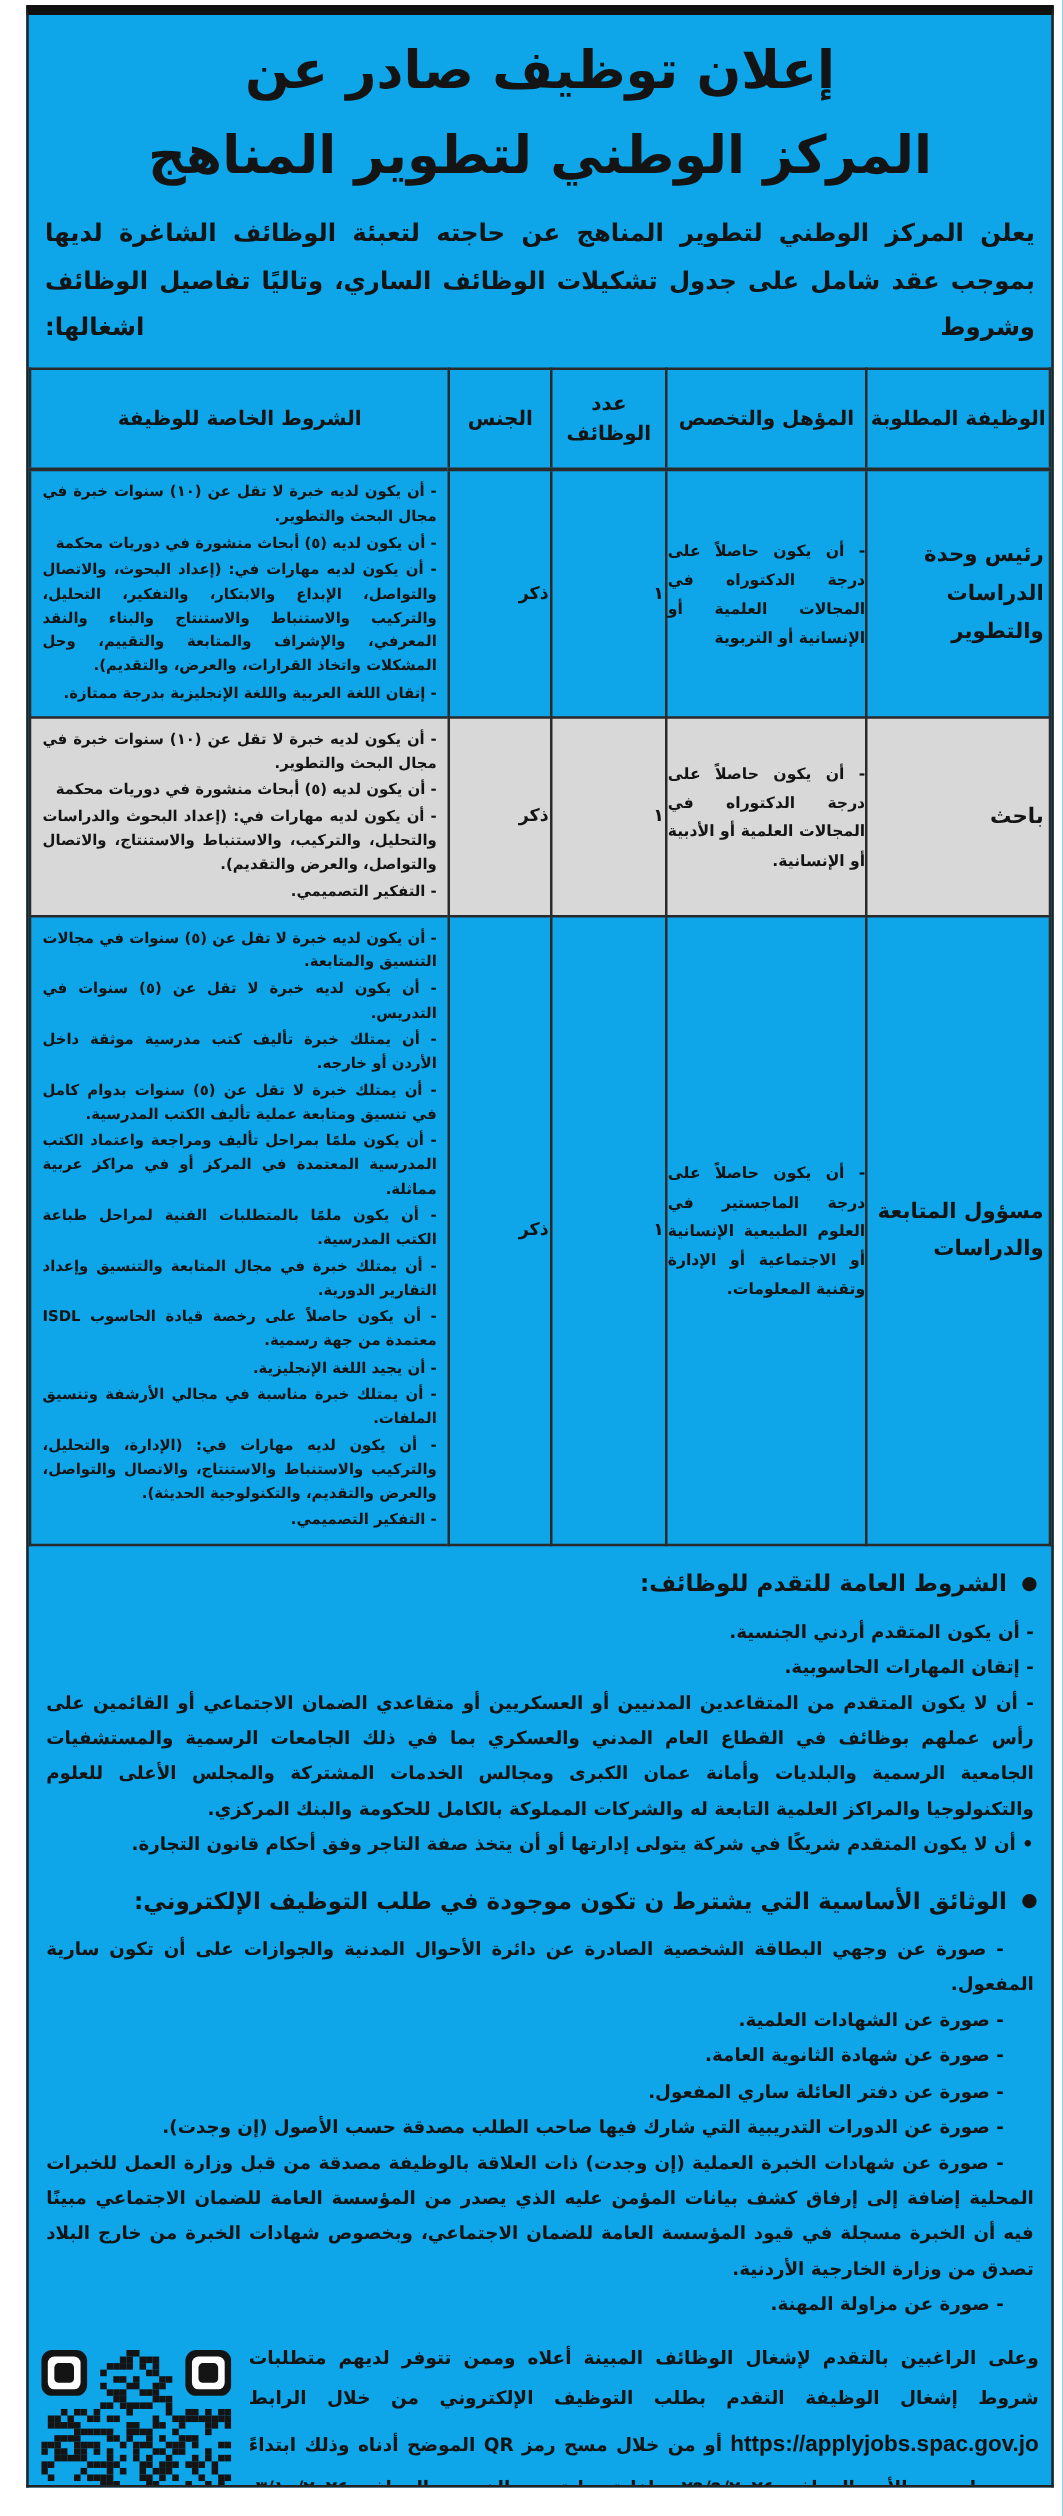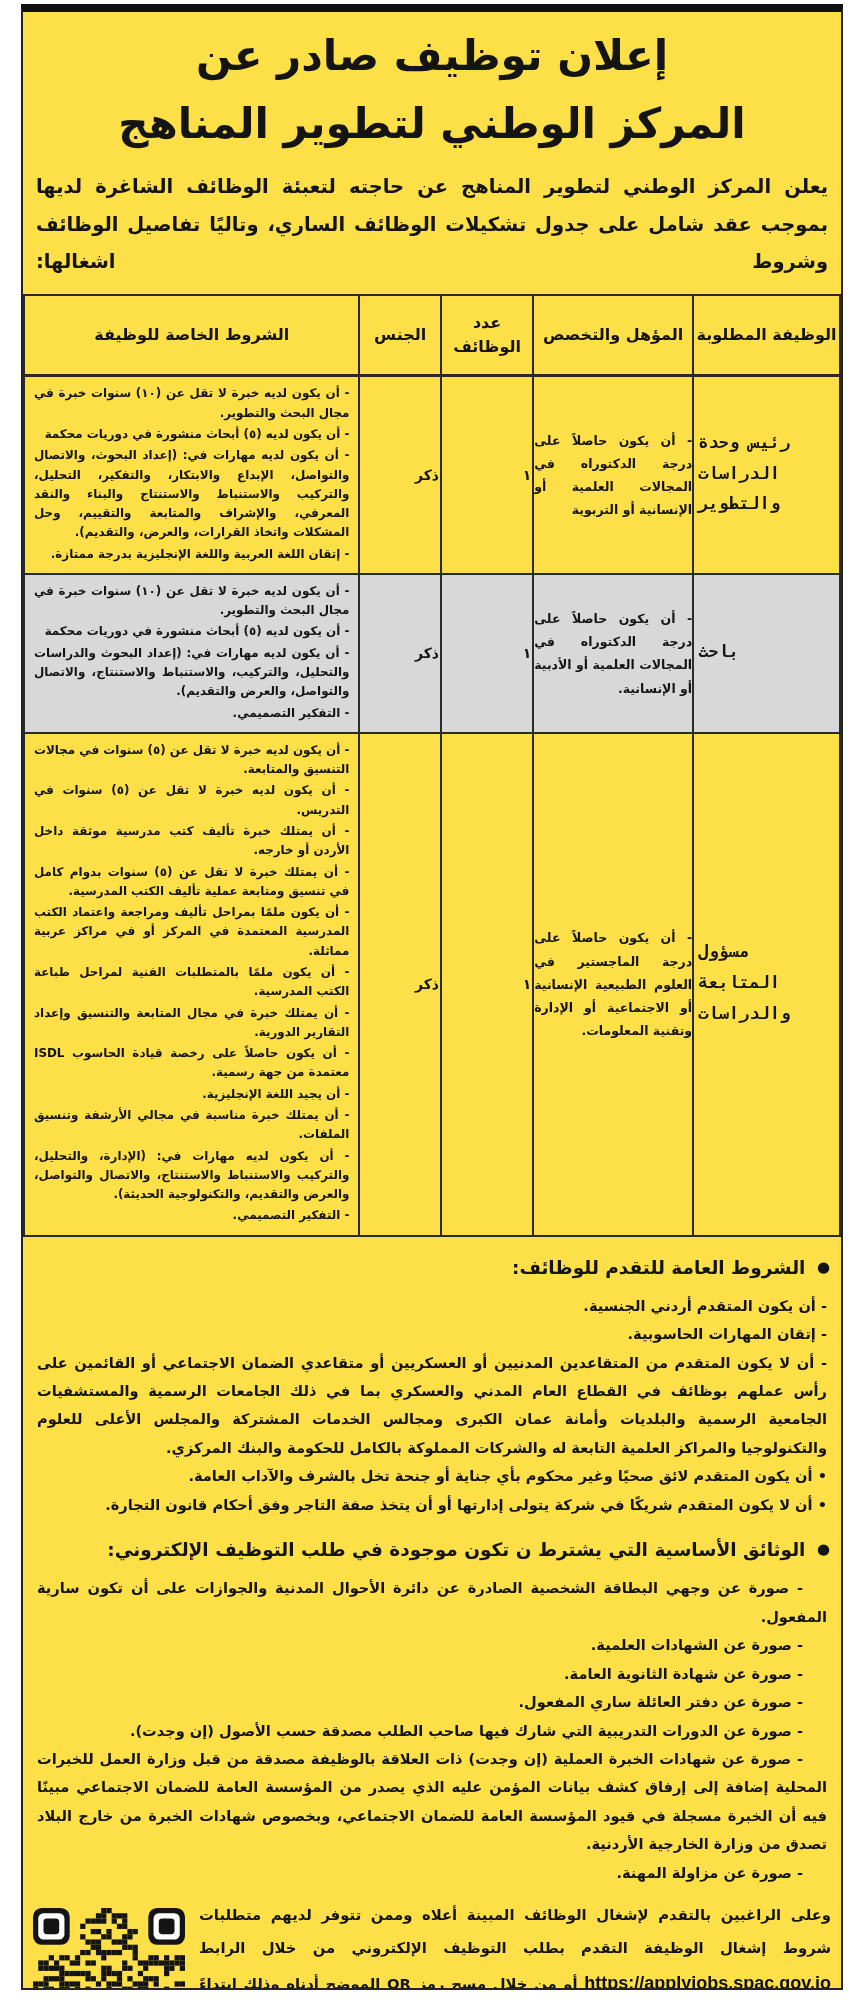--- a/index.html
+++ b/index.html
@@ -3,32 +3,32 @@
 <meta charset="utf-8">
 <style>
   html,body{margin:0;padding:0;}
   body{
     width:850px;height:2013px;position:relative;background:#ffffff;
     font-family:"DejaVu Sans",sans-serif;color:#141414;direction:rtl;overflow:hidden;
   }
   .ad-frame{
     position:absolute;top:4px;left:7px;right:7px;bottom:23px;
     border:2px solid #232323;border-top:8px solid #111;
-    background:#fde047;display:flex;flex-direction:column;overflow:hidden;margin-left:14px;
+    background:#0ea5e9;display:flex;flex-direction:column;overflow:hidden;margin-left:14px;
   }
   .ad-title{text-align:center;font-weight:bold;margin:10px 6px 0;line-height:1.62;}
   .ad-title .line{display:block;font-size:42px;letter-spacing:-1px;}
   .intro{
     font-size:19.5px;font-weight:bold;text-align:justify;text-align-last:justify;
     line-height:1.92;margin:10px 13px 12px;
   }
   table.jobs{width:100%;border-collapse:collapse;table-layout:fixed;margin-top:2px;}
   table.jobs th,table.jobs td{border:2px solid #2a2a2a;font-weight:bold;}
   table.jobs thead th{font-size:16px;line-height:1.5;text-align:center;padding:8px 2px;height:62px;border-bottom-width:3px;}
-  td.c-pos{font-size:17px;text-align:left;padding:4px;line-height:1.8;font-family:Liberation Mono, monospace;}
+  td.c-pos{font-size:17px;text-align:right;padding:4px;line-height:1.8;}
   td.c-qual{font-size:12.5px;text-align:justify;padding:6px 0;line-height:1.85;vertical-align:middle;}
   td.c-count,td.c-gender{font-size:14px;text-align:right;}
   td.c-cond{font-size:11.9px;text-align:justify;padding:7px 9px;line-height:1.62;vertical-align:middle;}
   tr.shaded td{background:#d8d8d8;}
   .cond-list .li{margin:0 0 2px;}
   .row-1{height:168px;}
   .row-2{height:150px;}
   .row-3{height:443px;}
   .section-head{margin:20px 11px 4px;font-size:18.5px;font-weight:bold;}
   .section-head .bullet{font-size:15px;vertical-align:2px;margin-left:5px;}
@@ -127,21 +127,20 @@
   </table>
 
   <div class="section-head">
     <span class="bullet">●</span>
     <span class="t">الشروط العامة للتقدم للوظائف:</span>
   </div>
   <div class="cond-block">
       <div class="li">- أن يكون المتقدم أردني الجنسية.</div>
       <div class="li">- إتقان المهارات الحاسوبية.</div>
       <div class="li">- أن لا يكون المتقدم من المتقاعدين المدنيين أو العسكريين أو متقاعدي الضمان الاجتماعي أو القائمين على رأس عملهم بوظائف في القطاع العام المدني والعسكري بما في ذلك الجامعات الرسمية والمستشفيات الجامعية الرسمية والبلديات وأمانة عمان الكبرى ومجالس الخدمات المشتركة والمجلس الأعلى للعلوم والتكنولوجيا والمراكز العلمية التابعة له والشركات المملوكة بالكامل للحكومة والبنك المركزي.</div>
-      <div class="li">• أن يكون المتقدم لائق صحيًا وغير محكوم بأي جناية أو جنحة تخل بالشرف والآداب العامة.</div>
       <div class="li">• أن لا يكون المتقدم شريكًا في شركة يتولى إدارتها أو أن يتخذ صفة التاجر وفق أحكام قانون التجارة.</div>
     </div>
 
   <div class="section-head">
     <span class="bullet">●</span>
     <span class="t">الوثائق الأساسية التي يشترط ن تكون موجودة في طلب التوظيف الإلكتروني:</span>
   </div>
   <div class="cond-block docs-block">
       <div class="li">- صورة عن وجهي البطاقة الشخصية الصادرة عن دائرة الأحوال المدنية والجوازات على أن تكون سارية المفعول.</div>
       <div class="li">- صورة عن الشهادات العلمية.</div>

